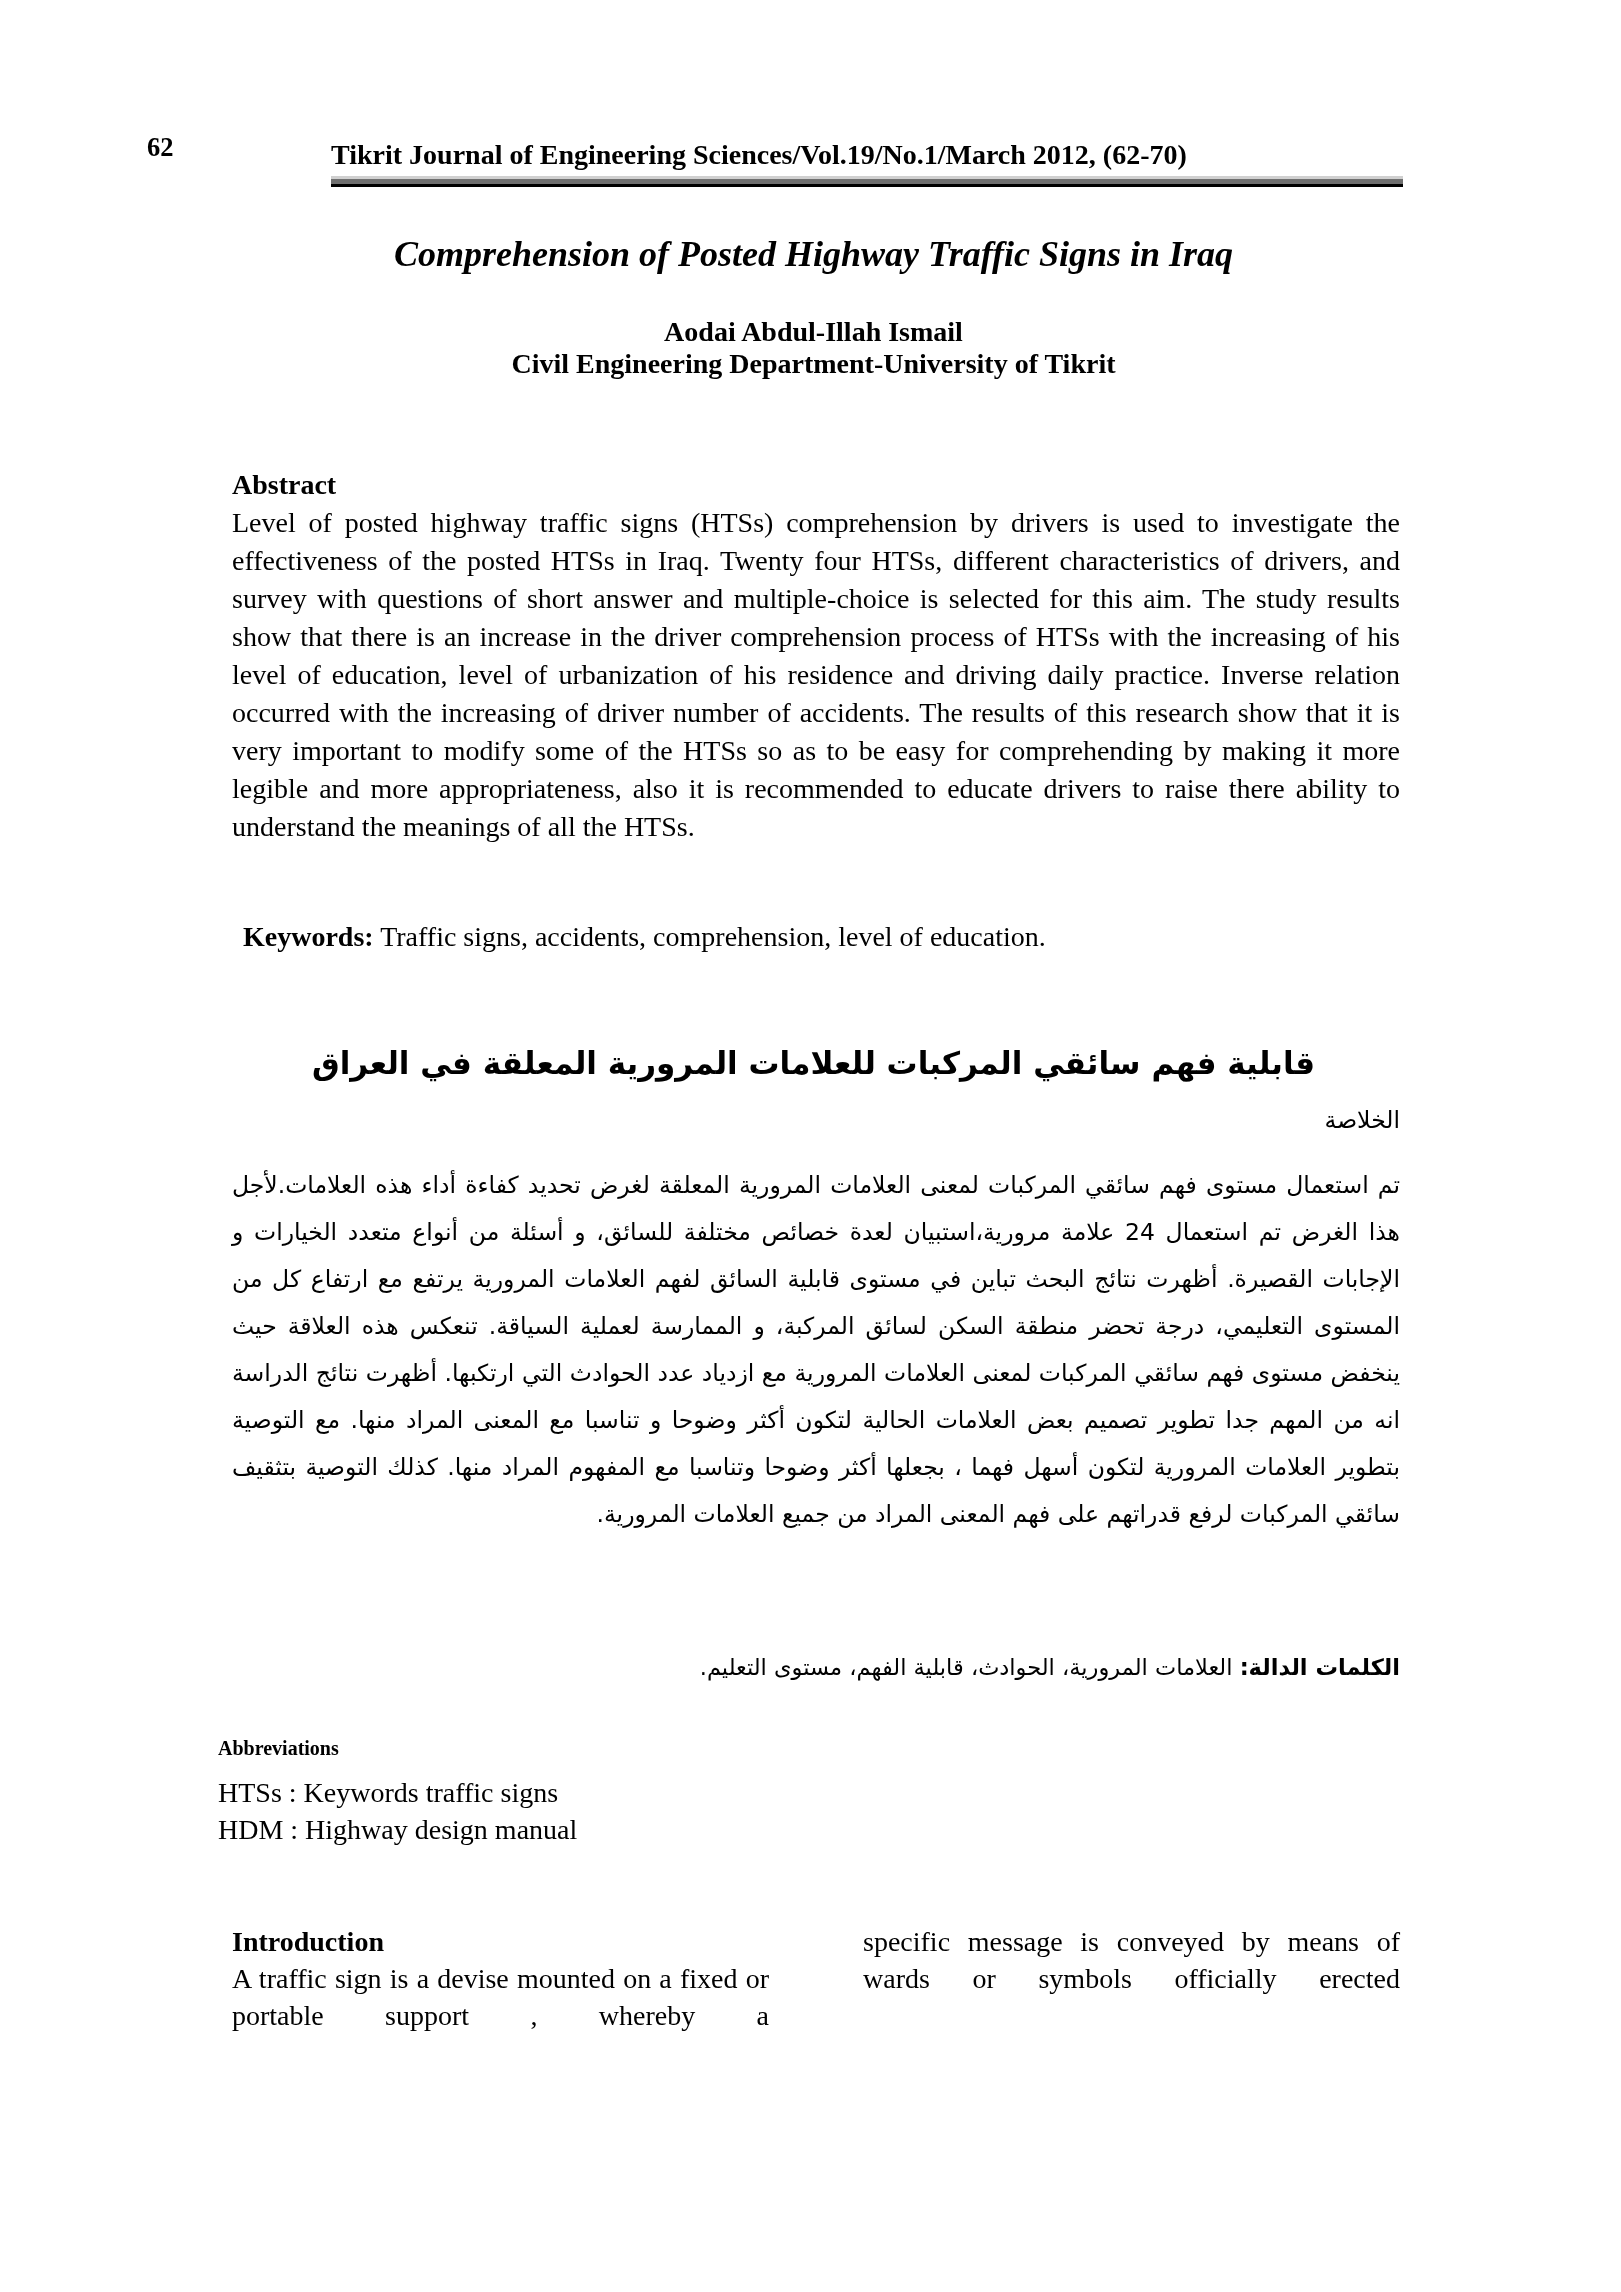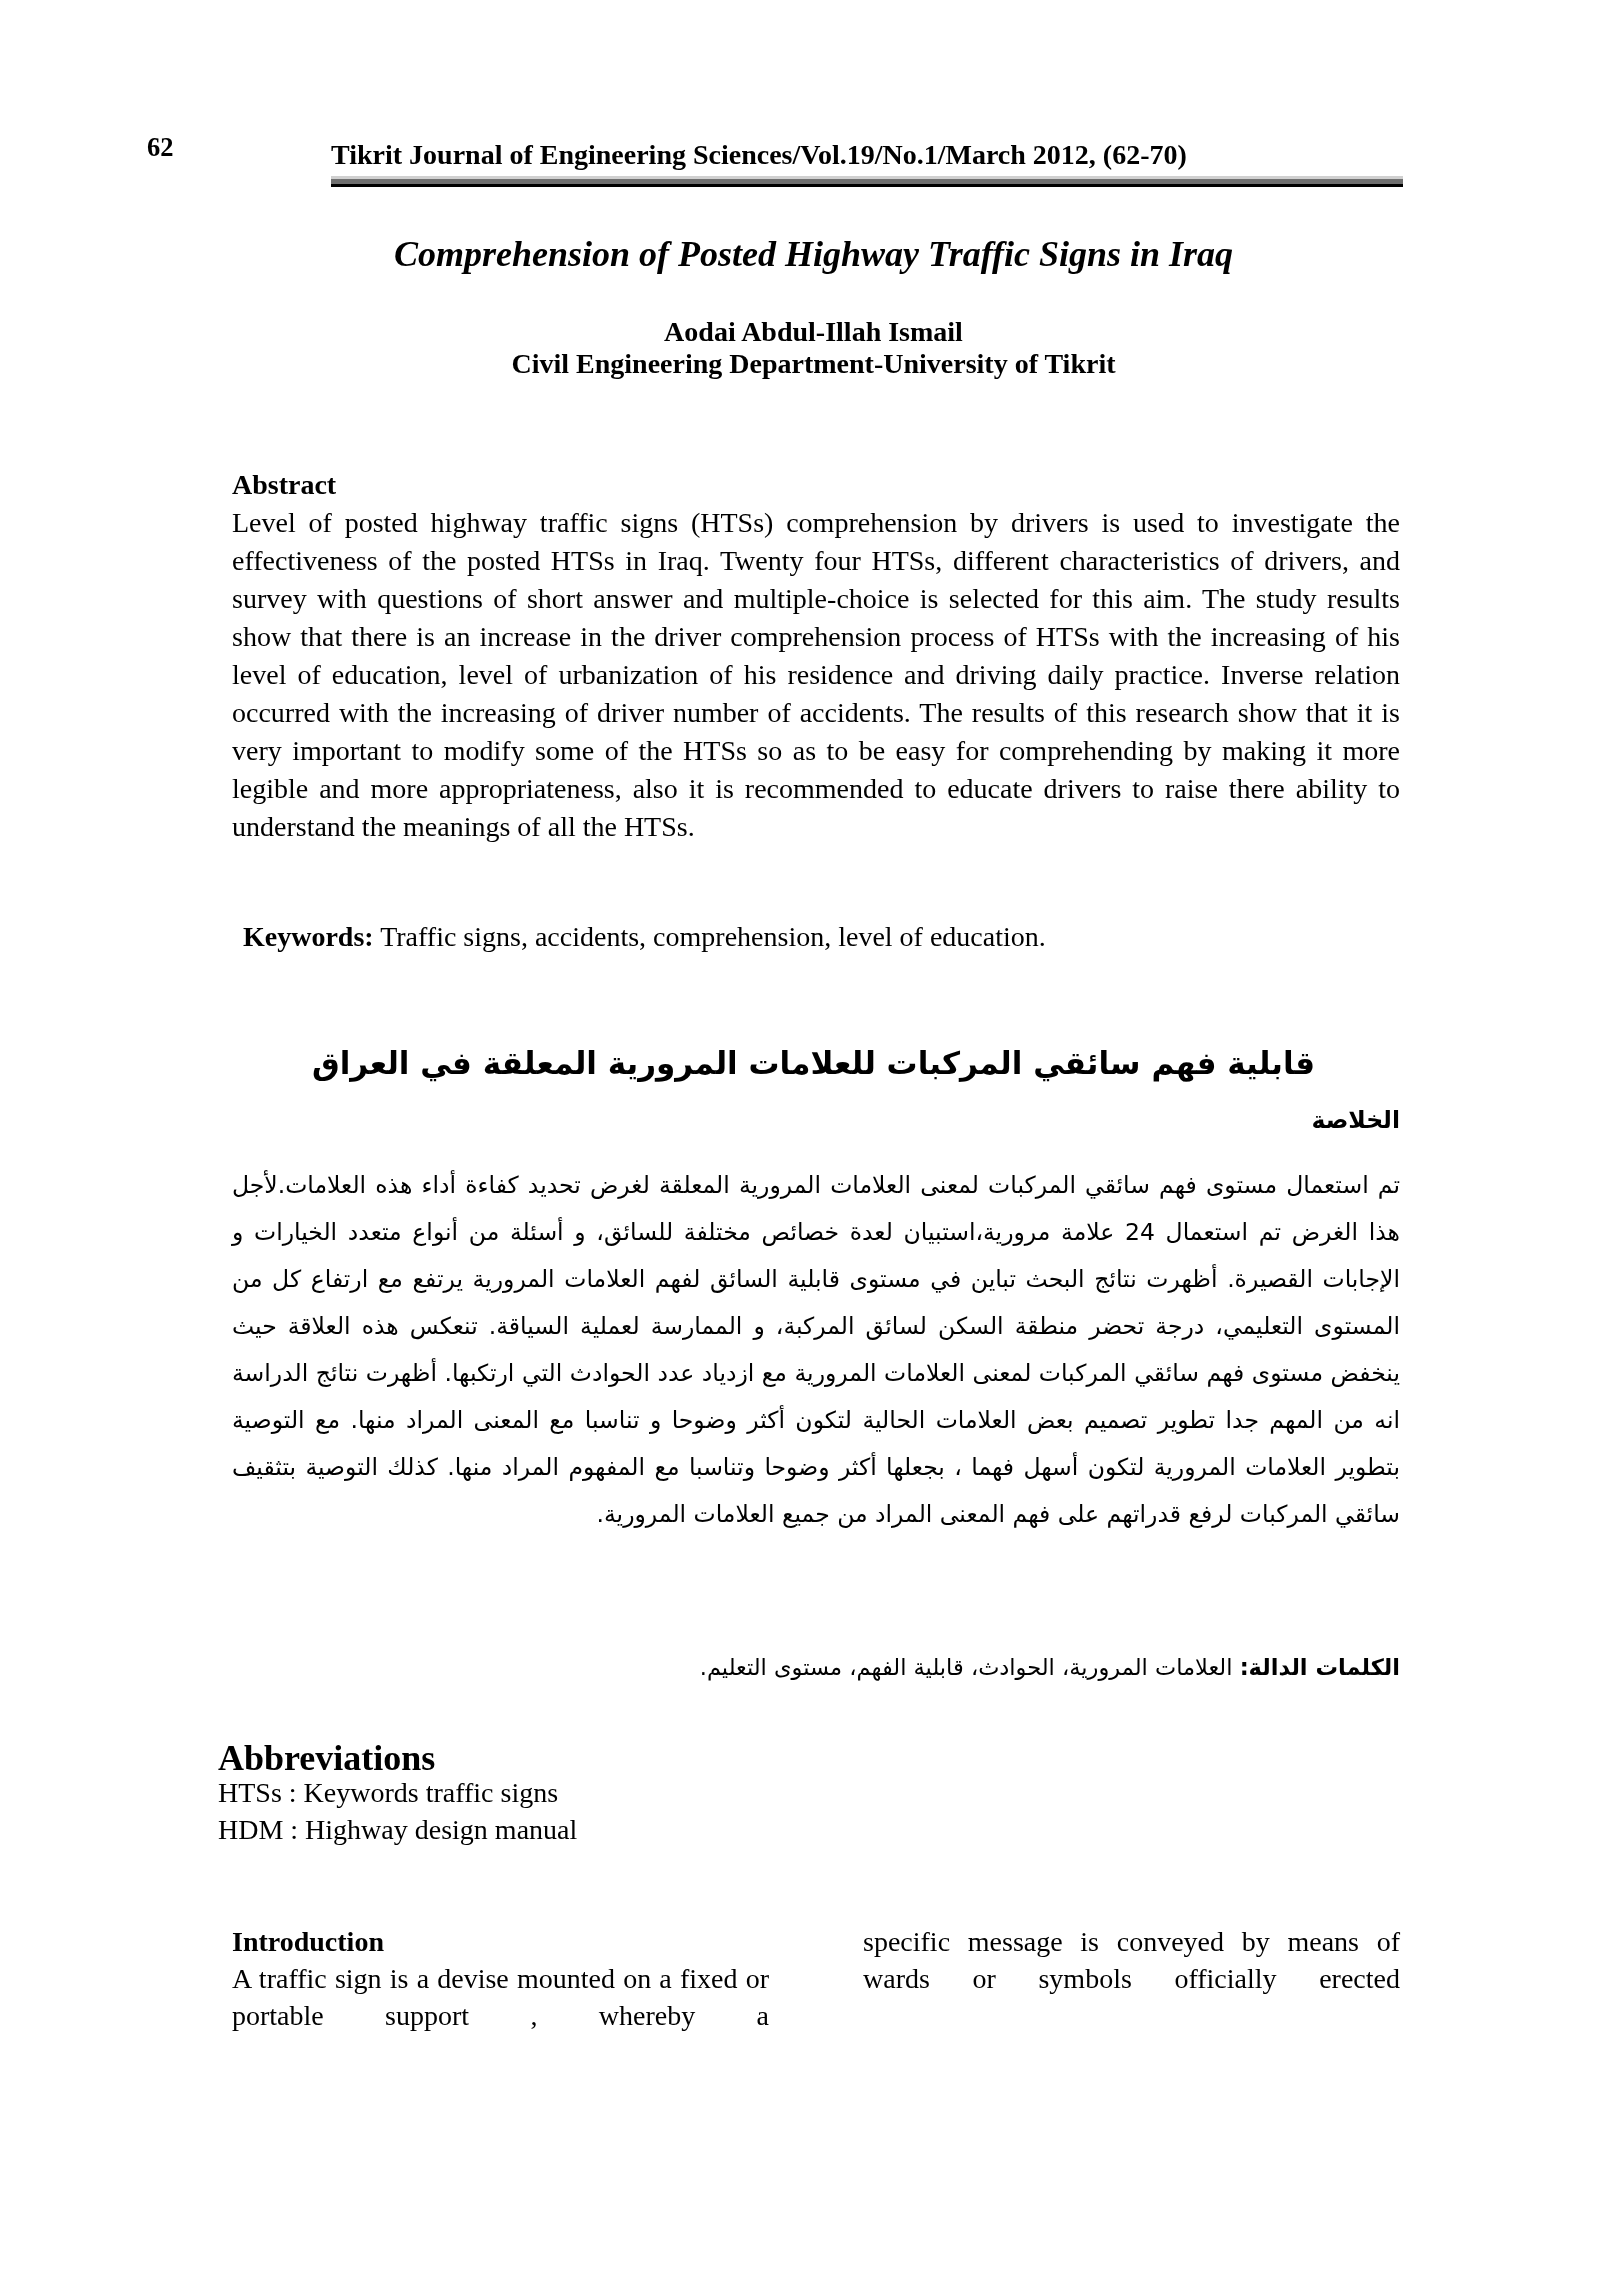--- a/index.html
+++ b/index.html
@@ -18,27 +18,27 @@
   #author { left: 235px; width: 1157px; top: 316px; text-align: center; font-size: 28px; font-weight: bold; }
   #affil { left: 235px; width: 1157px; top: 348px; text-align: center; font-size: 28px; font-weight: bold; }
   #abstract-head { left: 232px; top: 469px; font-size: 28px; font-weight: bold; }
   #abstract-body { left: 232px; width: 1168px; top: 504px; font-size: 28px; line-height: 38px;
                    text-align: justify; }
   #keywords { left: 232px; top: 921px; font-size: 28px; white-space: nowrap; }
   #keywords b { font-weight: bold; margin-left: 11px; }
   #ar-title { left: 235px; width: 1157px; top: 1045px; text-align: center; direction: rtl;
               font-family: "DejaVu Sans", sans-serif; font-size: 31px; font-weight: bold; }
   #ar-abs-head { right: 221px; top: 1106px; direction: rtl;
-                 font-family: "DejaVu Sans", sans-serif; font-size: 23.5px; font-weight: bold; }
+                 font-family: "DejaVu Sans", sans-serif; font-size: 23.5px; font-weight: normal; }
   #ar-abs-body { left: 232px; width: 1168px; top: 1162px; direction: rtl; text-align: justify;
                  font-family: "DejaVu Sans", sans-serif; font-size: 23.5px; line-height: 47px; }
   #ar-keywords { right: 221px; top: 1654px; direction: rtl; white-space: nowrap;
                  font-family: "DejaVu Sans", sans-serif; font-size: 22.5px; }
   #ar-keywords b { font-weight: bold; }
-  #abbr-head { left: 218px; top: 1737px; font-size: 36px; font-weight: bold; }
+  #abbr-head { left: 218px; top: 1737px; font-size: 20px; font-weight: bold; }
   #abbr-list { left: 218px; top: 1774px; font-size: 28px; line-height: 37px; }
   #intro-left { left: 232px; width: 537px; top: 1923px; font-size: 28px; line-height: 37px; }
   #intro-head { font-weight: bold; }
   #intro-left-body { text-align: justify; text-align-last: justify; }
   #intro-right { left: 863px; width: 537px; top: 1923px; font-size: 28px; line-height: 37px;
                  text-align: justify; text-align-last: justify; }
 </style>
 </head>
 <body>
 

